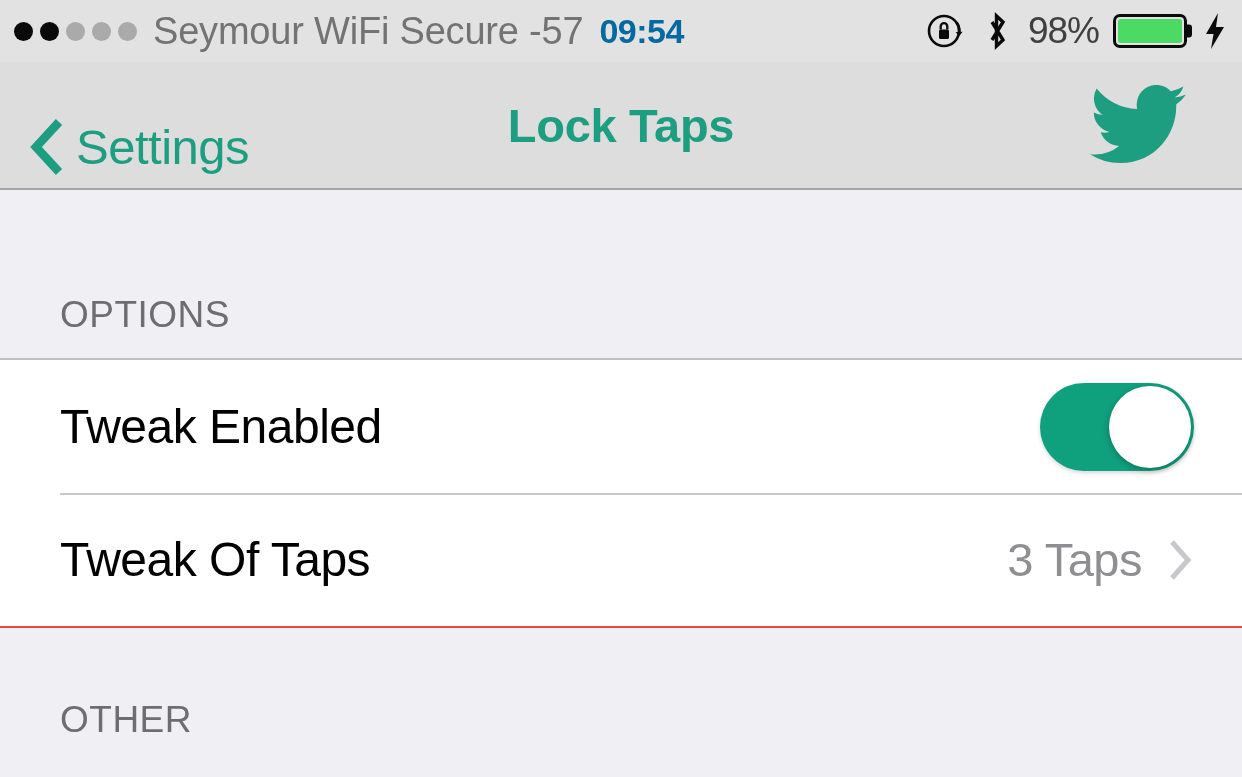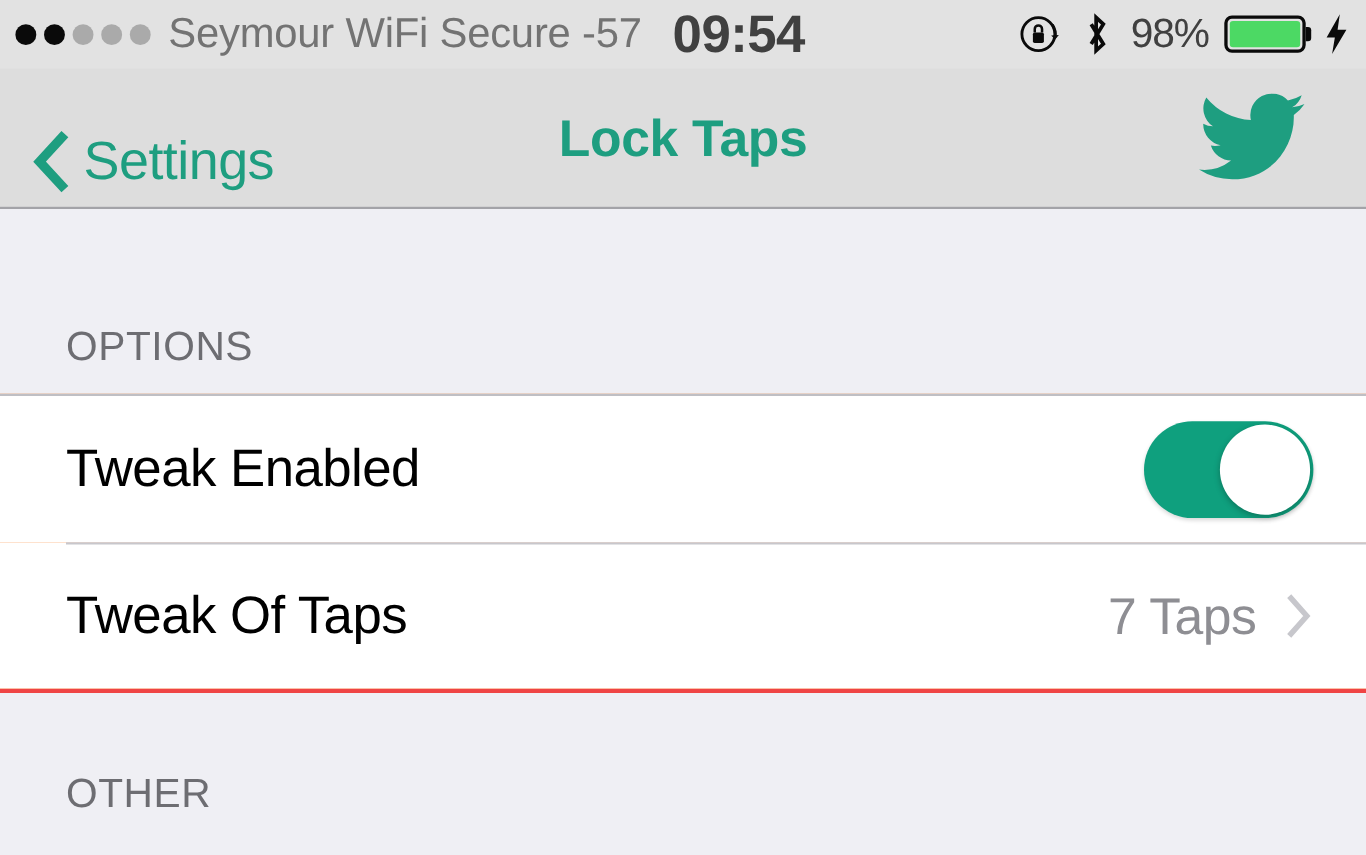--- a/index.html
+++ b/index.html
@@ -57,24 +57,24 @@
   .dot.filled { background: #0A0A0A; }
 
   .carrier {
     font-size: 38px;
     color: #737373;
     letter-spacing: -0.2px;
     white-space: nowrap;
   }
 
   .clock {
-    font-size: 48px;
+    font-size: 34px;
     font-weight: bold;
-    color: #404040;
-    margin-left: 28px;
+    color: #0369a1;
+    margin-left: 16px;
     letter-spacing: -0.5px;
   }
 
   .status-right {
     position: absolute;
     right: 14px;
     display: flex;
     align-items: center;
     height: 62px;
     gap: 0px;
@@ -182,23 +182,23 @@
   .section-header.options {
     height: 168px;
     padding-bottom: 22px;
   }
   .section-header.other {
     height: 125px;
     padding-bottom: 12px;
   }
 
   .group {
-    background: #f97316;
+    background: #737373;
     border-top: 2px solid #BFBFC4;
-    border-bottom: 4px solid #ef4444;
+    border-bottom: 2px solid #ef4444;
   }
 
   .row {
     position: relative;
     height: 133px;
     display: flex;
     align-items: center;
     padding-left: 60px;
     padding-right: 48px;
     background: #FFFFFF;
@@ -332,21 +332,21 @@
         <div class="row-right">
           <div class="toggle">
             <div class="toggle-knob"></div>
           </div>
         </div>
       </div>
 
       <div class="row">
         <span class="row-label">Tweak Of Taps</span>
         <div class="row-right">
-          <span class="row-value">7 Taps</span>
+          <span class="row-value">3 Taps</span>
           <svg class="chevron-right" viewBox="0 0 26 44">
             <path d="M4 4 L20 22 L4 40" fill="none" stroke="#C7C7CC" stroke-width="5" stroke-linecap="butt" stroke-linejoin="miter"></path>
           </svg>
         </div>
       </div>
 
     </div>
 
     <div class="section-header other">OTHER</div>
 

